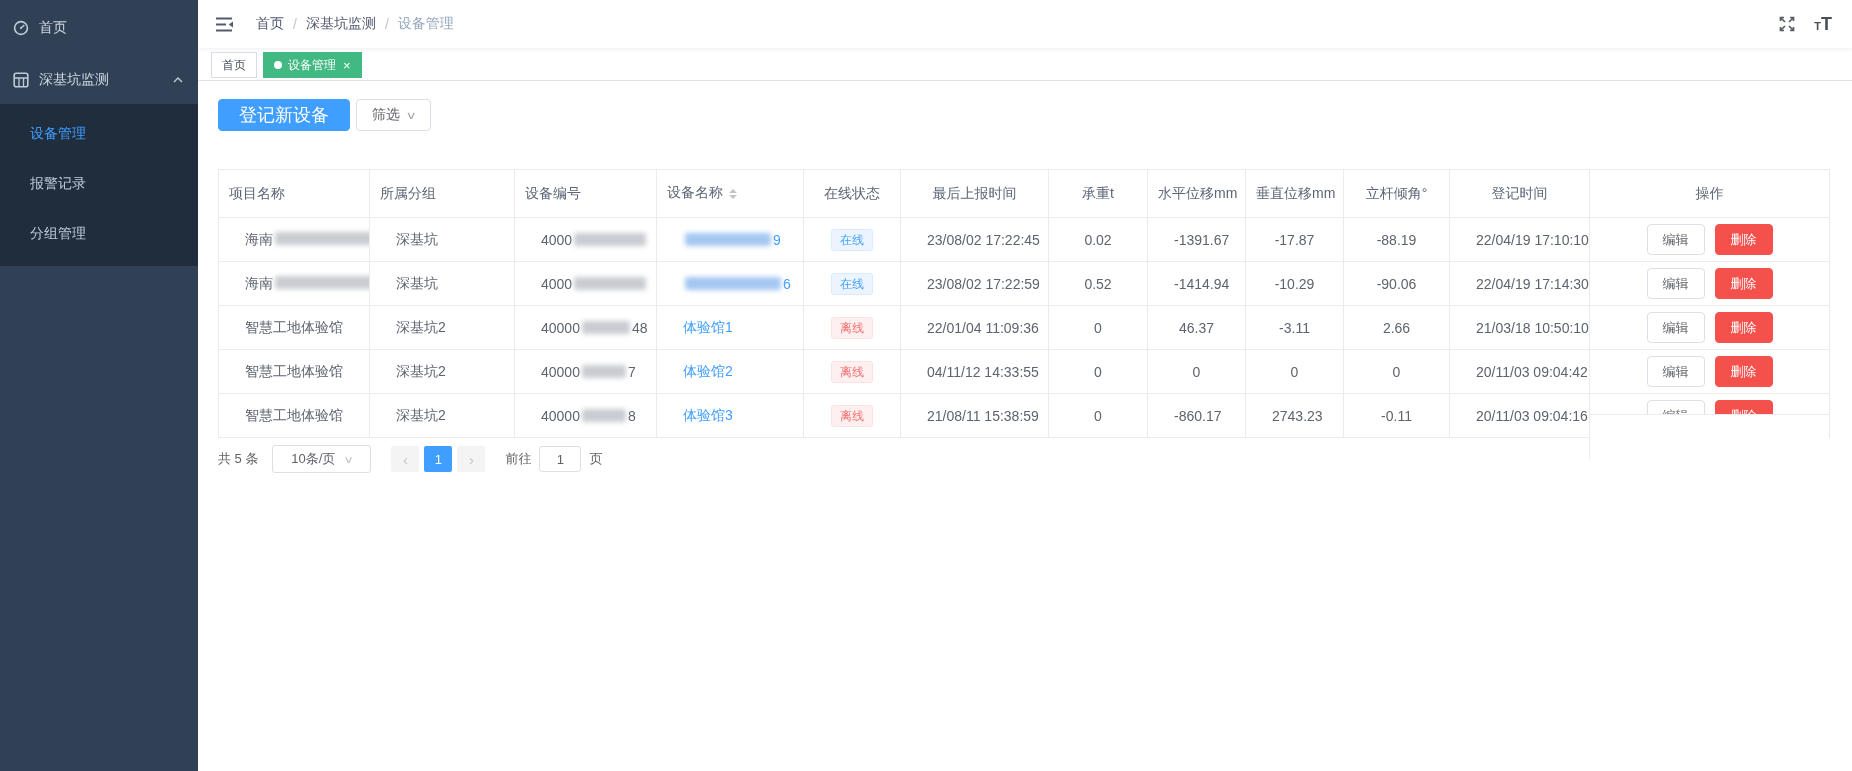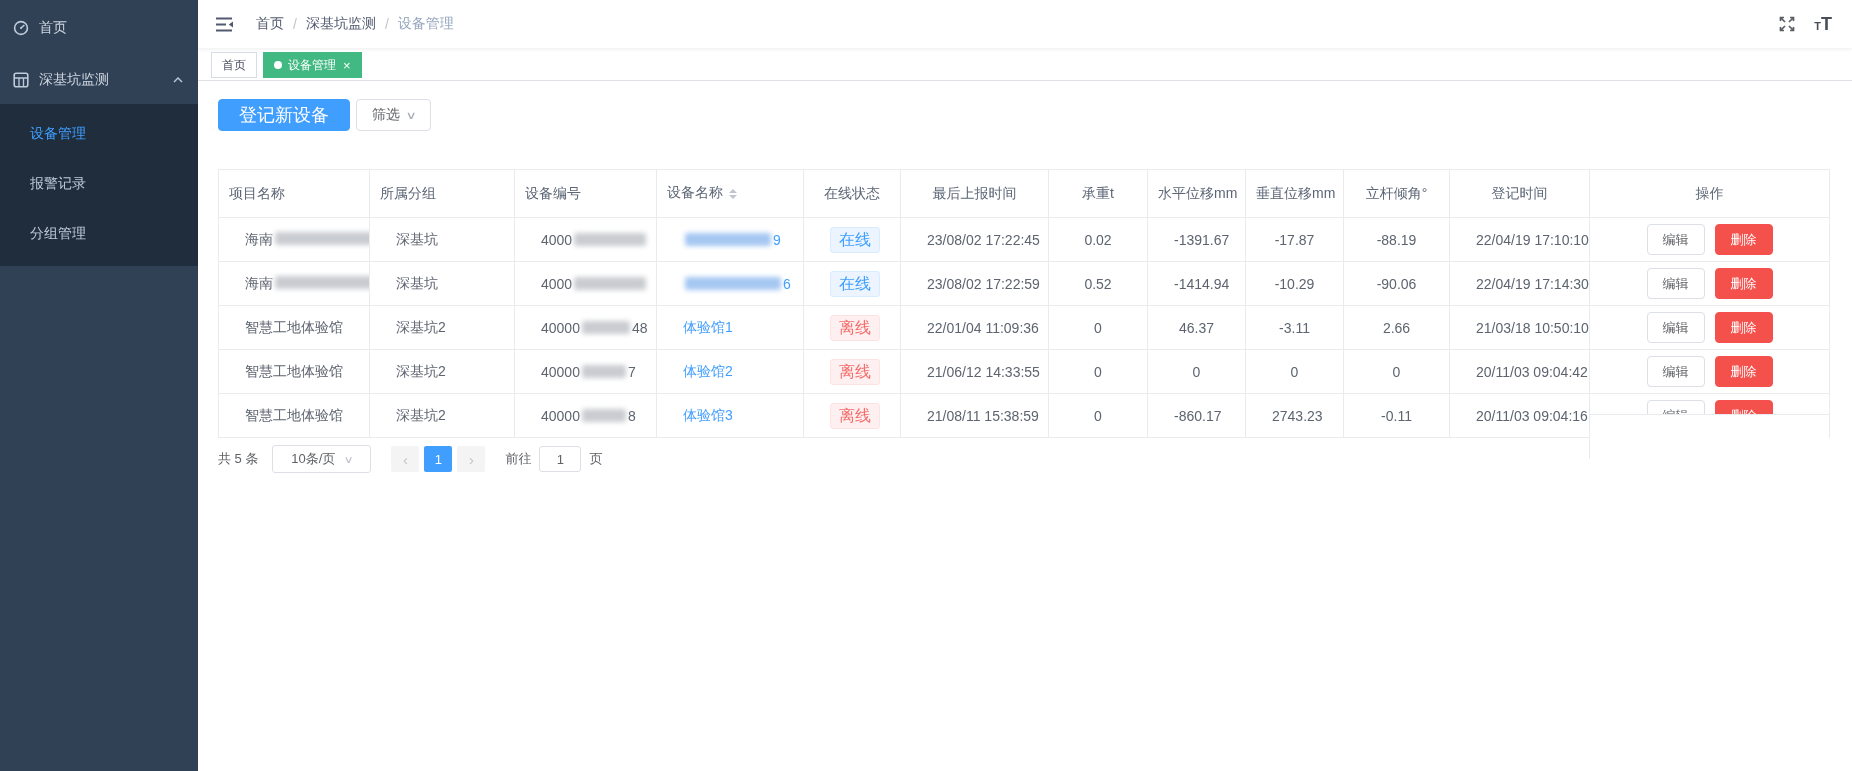--- a/index.html
+++ b/index.html
@@ -47,21 +47,21 @@
   
   .table-wrap { position:relative; width:1612px; }
   table.dev { border-collapse:collapse; table-layout:fixed; width:1611px; font-size:14px; }
   table.dev th, table.dev td { border:1px solid #e9ebef; overflow:hidden; white-space:nowrap; }
   table.dev th { height:48px; color:#5c6676; font-weight:400; background:#fff; padding:0 10px; }
   table.dev td { height:44px; color:#5d646f; padding:0 26px; background:#fff; }
   .al { text-align:left; } .ac { text-align:center; }
   .cell-link { color:#409eff; cursor:pointer; }
   .blur { display:inline-block; height:13px; border-radius:2px; background:#c9ccd1; filter:blur(2.5px); vertical-align:-1px; margin:0 2px; }
   .blur.blurlink { background:#a4c7f2; }
-  .badge { display:inline-block; font-size:16px; line-height:1; padding:4px 8px; border-radius:3px; border:1px solid transparent; }
+  .badge { display:inline-block; font-size:12px; line-height:1; padding:4px 8px; border-radius:3px; border:1px solid transparent; }
   .badge.online { color:#409eff; background:#ecf5ff; border-color:#d9ecff; }
   .badge.offline { color:#f56c6c; background:#fef0f0; border-color:#fde2e2; }
   .btn-edit { height:31px; padding:0 15px; background:#fff; border:1px solid #dcdfe6; border-radius:4px; color:#606266; font-size:13px; cursor:pointer; }
   .btn-del { height:31px; padding:0 15px; margin-left:10px; background:#f4514d; border:1px solid #f4514d; border-radius:4px; color:#fff; font-size:13px; cursor:pointer;text-align:center; }
   .caret-wrap { display:inline-block; vertical-align:middle; margin-left:6px; }
   .caret-wrap i { display:block; width:0; height:0; border:4px solid transparent; }
   .caret-wrap .cu { border-bottom-color:#c0c4cc; margin-bottom:2px; }
   .caret-wrap .cd { border-top-color:#c0c4cc; }
   .table-overlay { position:absolute; right:1px; top:calc(100% - 24px); width:240px; height:45px; background:#fff; border-top:1px solid #e9ebef; border-left:1px solid #e9ebef; z-index:3; }
 
@@ -232,21 +232,21 @@
                 <td class="ac"><span>2.66</span></td>
                 <td class="ac"><span>21/03/18 10:50:10</span></td>
                 <td class="ac"><button class="btn-edit">编辑</button><button class="btn-del">删除</button></td>
               </tr>
               <tr>
                 <td class="al"><span>智慧工地体验馆</span></td>
                 <td class="al"><span>深基坑2</span></td>
                 <td class="al"><span>40000</span><span class="blur" style="width: 44px;"></span><span>7</span></td>
                 <td class="al"><span class="cell-link">体验馆2</span></td>
                 <td class="ac"><span class="badge offline">离线</span></td>
-                <td class="ac"><span>21/06/12 14:33:55</span></td>
+                <td class="ac"><span>04/11/12 14:33:55</span></td>
                 <td class="ac"><span>0</span></td>
                 <td class="ac"><span>0</span></td>
                 <td class="ac"><span>0</span></td>
                 <td class="ac"><span>0</span></td>
                 <td class="ac"><span>20/11/03 09:04:42</span></td>
                 <td class="ac"><button class="btn-edit">编辑</button><button class="btn-del">删除</button></td>
               </tr>
               <tr>
                 <td class="al"><span>智慧工地体验馆</span></td>
                 <td class="al"><span>深基坑2</span></td>

